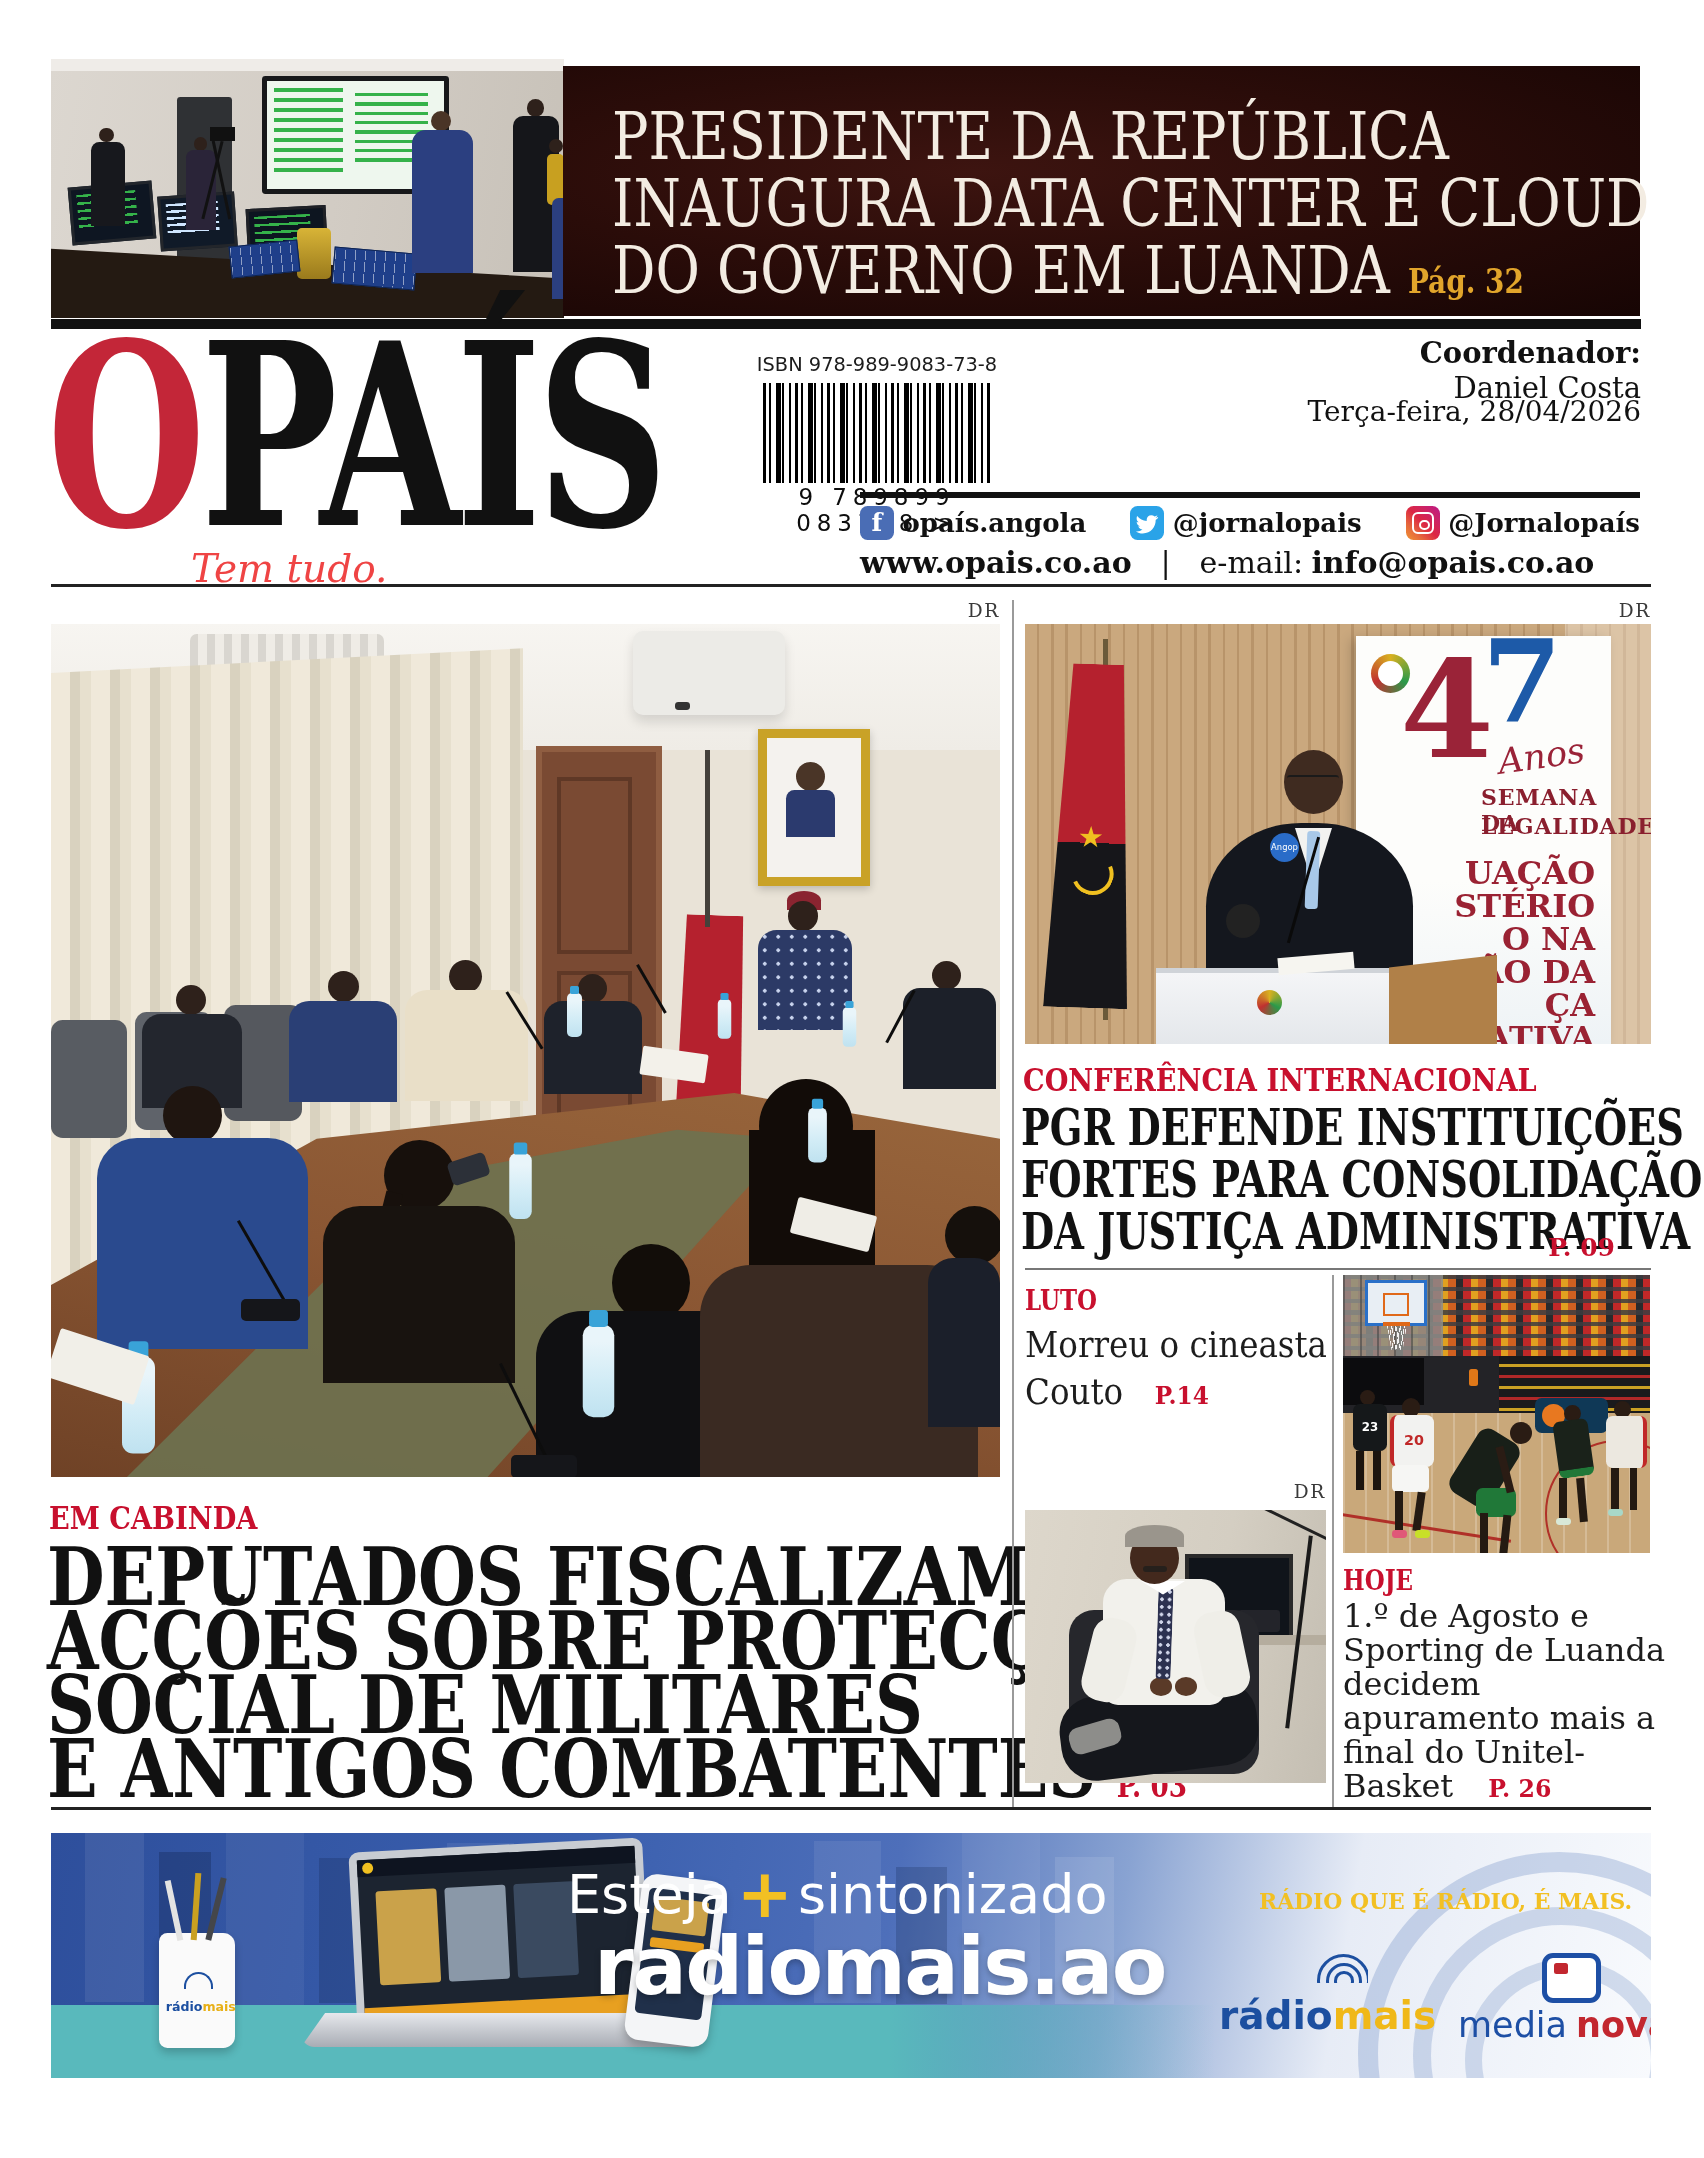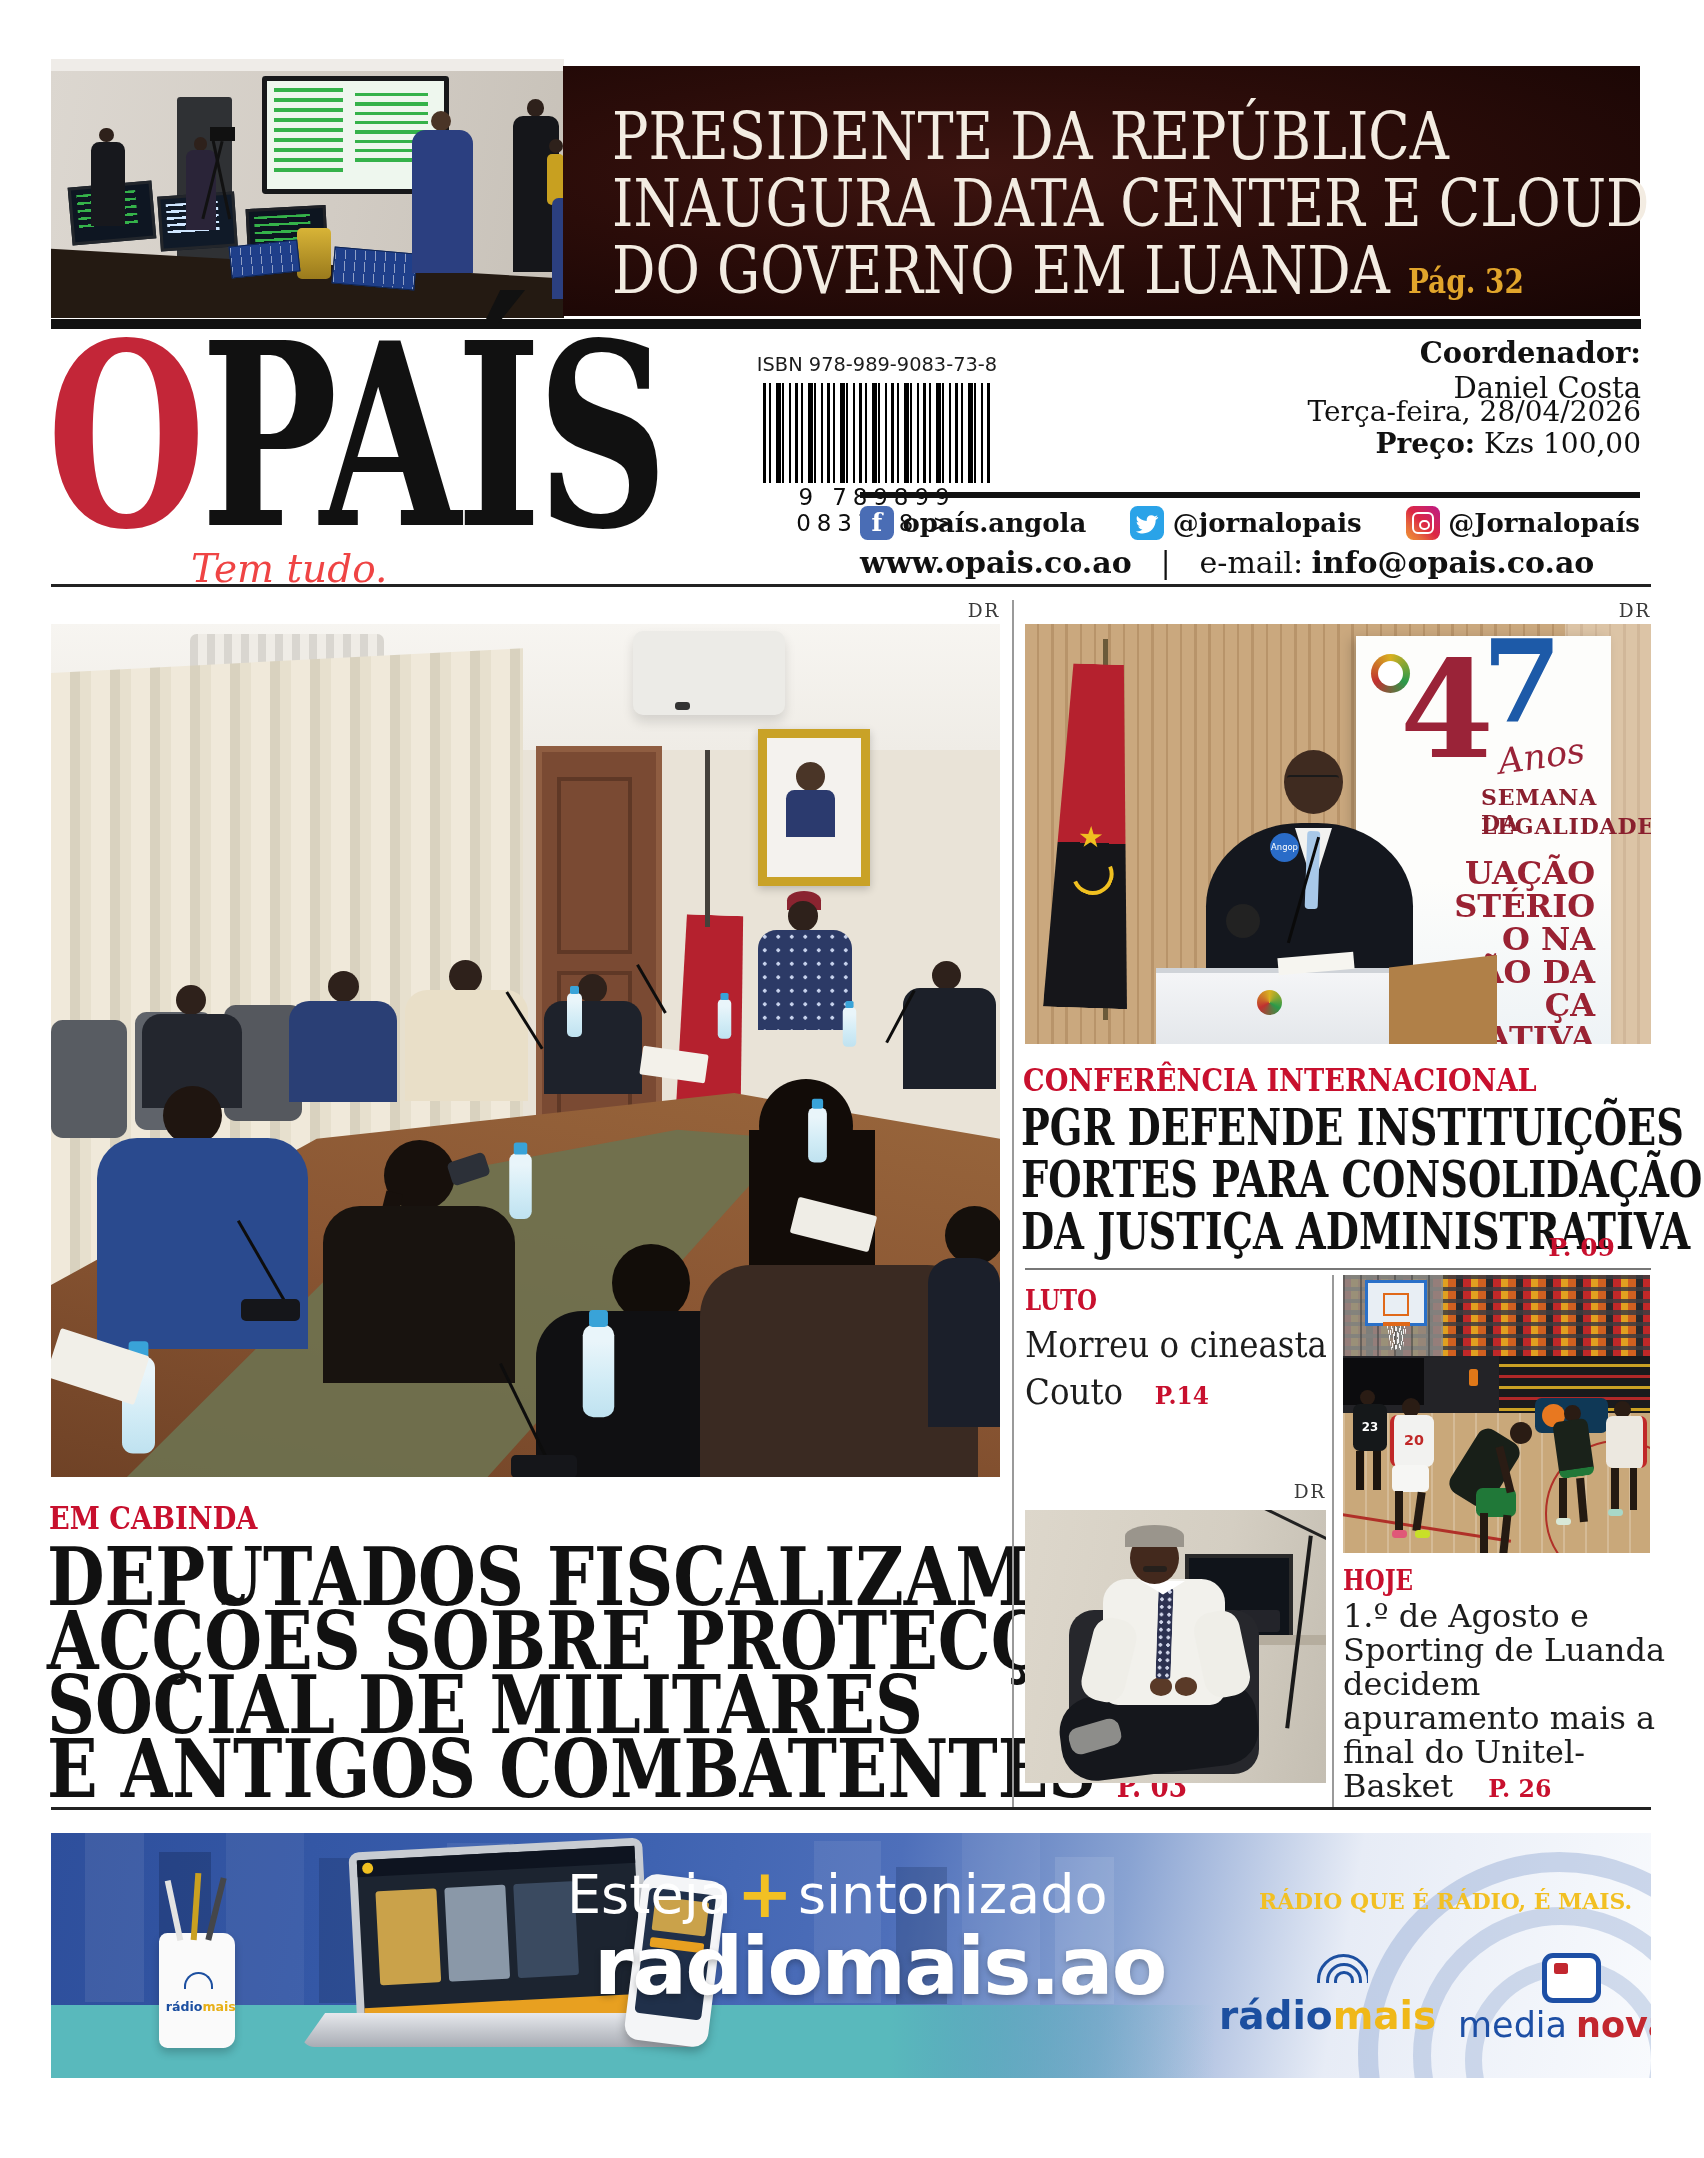--- a/index.html
+++ b/index.html
@@ -105,21 +105,20 @@
     <div style="margin:6.7px auto 0;width:229px;height:100px;background:repeating-linear-gradient(90deg,#000 0 3.4px,#fff 3.4px 5.9px,#000 5.9px 7.6px,#fff 7.6px 12.6px,#000 12.6px 17.7px,#fff 17.7px 19.4px,#000 19.4px 21px,#fff 21px 26px,#000 26px 28px,#fff 28px 32px);"></div>
     <div class="sans" style="margin-top:1.7px;font-size:23px;letter-spacing:5.9px;color:#0d0d0d;">9 789899 083738 &gt;</div>
   </div>
 
   <div class="abs mh-right" style="left:928px;top:336px;width:713px;">
     <div style="font-weight:bold;font-size:29px;line-height:35px;">Coordenador:</div>
     <div style="font-size:29px;line-height:35px;">Daniel Costa</div>
   </div>
   <div class="abs mh-right" style="left:928px;top:396px;width:713px;">
     <div style="font-size:28px;line-height:32px;">Terça-feira, 28/04/2026</div>
-    <div class="nowrap" style="font-size:28px;line-height:32px;"><span style="font-weight:bold;">Preço:</span> <span>Kzs 100,00</span></div>
   </div>
   <div class="abs rule" style="left:860px;top:492px;width:780px;height:5.9px;"></div>
 
   <div class="abs" style="left:860px;top:506px;width:780px;display:flex;justify-content:space-between;align-items:center;">
     <div class="nowrap" style="display:flex;align-items:center;gap:8.4px;">
       <span class="soc-ic" style="background:#4a6db5;color:#fff;text-align:center;font-weight:bold;font-size:25px;line-height:34px;">f</span>
       <span style="font-weight:bold;font-size:26px;">opaís.angola</span>
     </div>
     <div class="nowrap" style="display:flex;align-items:center;gap:8.4px;">
       <span class="soc-ic" style="background:#2aa3e8;position:relative;">

